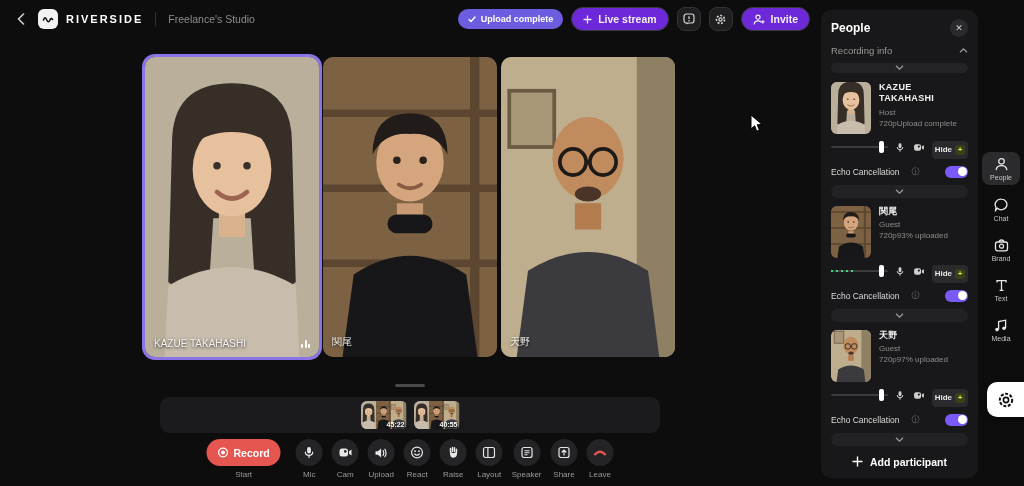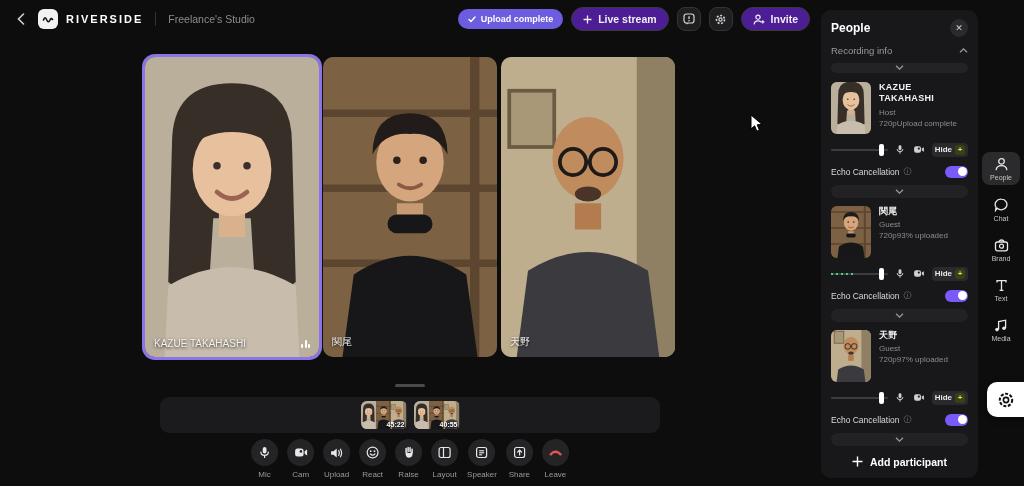--- a/index.html
+++ b/index.html
@@ -10,21 +10,21 @@
   
   .topbar { position:absolute; left:0; top:0; width:820px; height:38px; display:flex; align-items:center; padding:0 10px 0 12px; gap:8px;text-align:right; }
   .back { width:18px; height:18px; display:flex; align-items:center; justify-content:center; color:#cfcfcf; font-size:13px; cursor:pointer; }
   .logo { width:20px; height:20px; border-radius:6px; background:#f2f2f2; display:flex; align-items:center; justify-content:center; }
   .brand { font-size:11px; font-weight:bold; letter-spacing:2px; color:#fff; }
   .tb-divider { width:1px; height:14px; background:#333; margin:0 4px; }
   .studio { font-size:10.5px; color:#8d8d8d; }
   .session { font-size:10.5px; font-weight:bold; color:#f0f0f0; margin-left:4px; }
   .tb-right { margin-left:auto; display:flex; align-items:center; gap:8px; }
   .upload-badge { background:#6a5acd; background:#6c5ce0; color:#fff; font-size:9px; font-weight:bold; border-radius:11px; padding:5px 10px; display:flex; align-items:center; gap:5px; }
-  .btn-dark { background:#4c1d95; border:1px solid #3a3a3d; color:#f0f0f0; border-radius:14px; height:24px; display:flex; align-items:center; gap:6px; padding:0 11px; font-size:10.5px; font-weight:bold; cursor:pointer; }
+  .btn-dark { background:#6d28d9; border:1px solid #3a3a3d; color:#f0f0f0; border-radius:14px; height:24px; display:flex; align-items:center; gap:6px; padding:0 11px; font-size:10.5px; font-weight:bold; cursor:pointer; }
   .icon-btn { width:24px; height:24px; border-radius:8px; background:#1f1f21; border:1px solid #333336; display:flex; align-items:center; justify-content:center; cursor:pointer; }
 
   
   .tiles { position:absolute; left:145px; top:57px; display:flex; gap:4px; }
   .tile { position:relative; width:174px; height:300px; border-radius:10px; overflow:hidden; background:#222; }
   .tile.speaking { box-shadow:0 0 0 3px #8b74e8; }
   .tile svg.person { position:absolute; inset:0; width:100%; height:100%; }
   .tile-name { position:absolute; left:9px; bottom:8px; font-size:10px; color:#f2f2f2; text-shadow:0 1px 3px rgba(0,0,0,.8); z-index:2; }
   .tile-audio { position:absolute; right:9px; bottom:9px; display:flex; align-items:flex-end; gap:1.5px; z-index:2; }
   .tile-audio i { width:2px; background:#fff; border-radius:1px; display:block; }
@@ -53,30 +53,30 @@
   .recinfo-label { font-size:9.5px; color:#9a9a9a; }
   .wide-pill { height:15px; border-radius:8px; background:#232326; display:flex; align-items:center; justify-content:center; cursor:pointer; margin-bottom:9px; }
 
   .pcard { margin-bottom:8px; }
   .prow { display:flex; gap:8px; margin-bottom:7px; }
   .pthumb { width:40px; height:52px; border-radius:6px; overflow:hidden; flex:none; background:#333; }
   .pthumb svg { width:100%; height:100%; }
   .pname { font-size:9px; font-weight:bold; color:#f2f2f2; line-height:1.3; letter-spacing:.3px; }
   .prole { font-size:8px; color:#8d8d8d; margin-top:3px; }
   .pstatus { font-size:8px; color:#8d8d8d; margin-top:2px; display:flex; }
-  .ctl-row { display:flex; align-items:center; gap:6px; height:18px; margin-bottom:5px; }
+  .ctl-row { display:flex; gap:6px; height:18px; margin-bottom:5px; }
   .slider { flex:1; position:relative; height:12px; display:flex; align-items:center; }
   .slider .track { width:100%; height:2px; background:#3c3c3f; border-radius:1px; }
   .slider .meter { position:absolute; left:0; top:5px; width:24px; height:2px; background:repeating-linear-gradient(90deg,#46d07f 0 2.5px,transparent 2.5px 5px); }
   .slider .knob { position:absolute; right:4px; top:0; width:5px; height:12px; border-radius:2px; background:#fff; }
   .mini-ic { width:13px; height:13px; display:flex; align-items:center; justify-content:center; cursor:pointer; }
   .hide-chip { display:flex; align-items:center; gap:3px; background:#2a2a2d; border-radius:4px; padding:2px 3px; cursor:pointer; }
   .hide-chip span { font-size:8px; font-weight:bold; color:#e8e8e8; }
   .plus-badge { width:10px; height:10px; border-radius:3px; background:#3a4019; color:#c6e84e; font-size:8px; font-weight:bold; display:flex; align-items:center; justify-content:center; }
-  .echo-row { display:flex; align-items:center; gap:4px; height:16px; margin-bottom:5px; }
+  .echo-row { display:flex; align-items:center; gap:12px; height:16px; margin-bottom:5px; }
   .echo-label { font-size:8.5px; color:#d8d8d8; }
   .info-ic { font-size:8px; color:#7a7a7a; }
   .toggle { margin-left:auto; width:23px; height:12px; border-radius:6px; background:#7a5af8; position:relative; cursor:pointer; }
   .toggle::after { content:""; position:absolute; right:1.5px; top:1.5px; width:9px; height:9px; border-radius:50%; background:#fff; }
   .card-chev { height:13px; border-radius:7px; background:#222225; display:flex; align-items:center; justify-content:center; cursor:pointer; }
   .add-btn { margin-top:auto; height:26px; display:flex; align-items:center; justify-content:center; gap:7px; color:#fff; font-size:10.5px; font-weight:bold; cursor:pointer; }
 
   
   .rail { position:absolute; right:0; top:0; width:46px; height:100%; display:flex; flex-direction:column; align-items:center; padding-top:152px; gap:8px; }
   .rail-item { width:38px; padding:5px 0 4px; display:flex; flex-direction:column; align-items:center; gap:3px; border-radius:8px; cursor:pointer; }
@@ -236,20 +236,30 @@
           <use href="#p-sekio" width="100%" height="100%"></use>
         </svg>
       <svg>
           <use href="#p-amano" width="100%" height="100%"></use>
         </svg>
       <div class="take-time">40:55</div>
     </div>
   </div>
 
   <div class="controls">
+    <div class="ctrl rec">
+      <div class="record-btn">
+        <svg width="11" height="11" viewBox="0 0 11 11">
+            <circle cx="5.5" cy="5.5" r="4.4" fill="none" stroke="#fff" stroke-width="1.2"></circle>
+            <circle cx="5.5" cy="5.5" r="2" fill="#fff"></circle>
+          </svg>
+        <span>Record</span>
+      </div>
+      <div class="ctrl-label">Start</div>
+    </div>
 
     <div class="ctrl">
       <div class="round">
         <svg width="13" height="13" viewBox="0 0 13 13">
             <rect x="4.6" y="1" width="3.8" height="6.4" rx="1.9" fill="#e8e8e8"></rect>
             <path d="M2.8,6 Q2.8,9.4 6.5,9.4 Q10.2,9.4 10.2,6" fill="none" stroke="#e8e8e8" stroke-width="1.2" stroke-linecap="round"></path>
             <line x1="6.5" y1="9.4" x2="6.5" y2="12" stroke="#e8e8e8" stroke-width="1.2"></line>
           </svg>
       </div>
       <div class="ctrl-label">Mic</div>

